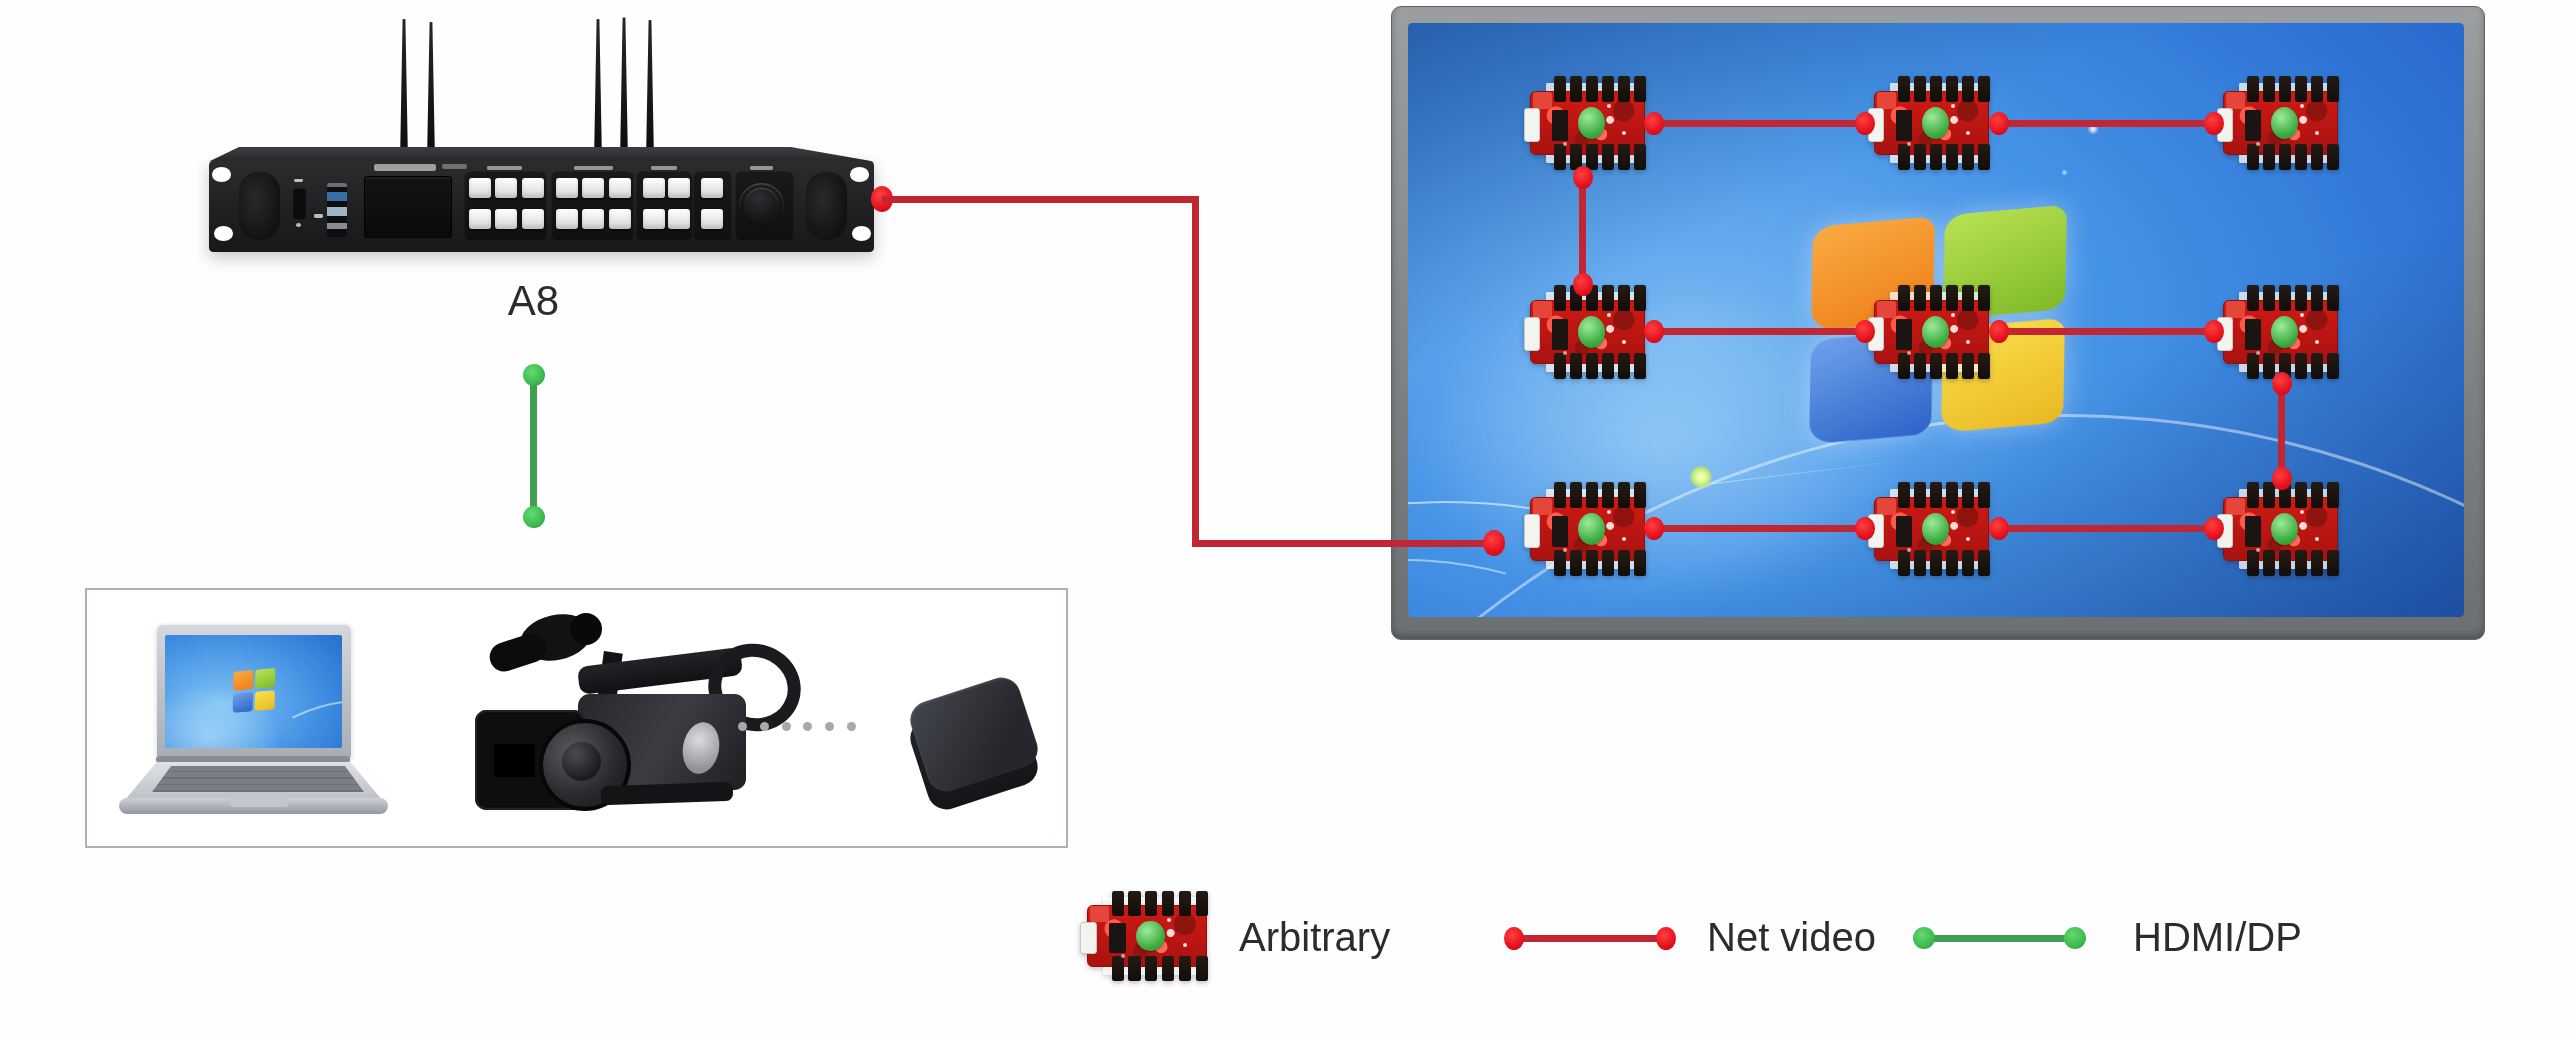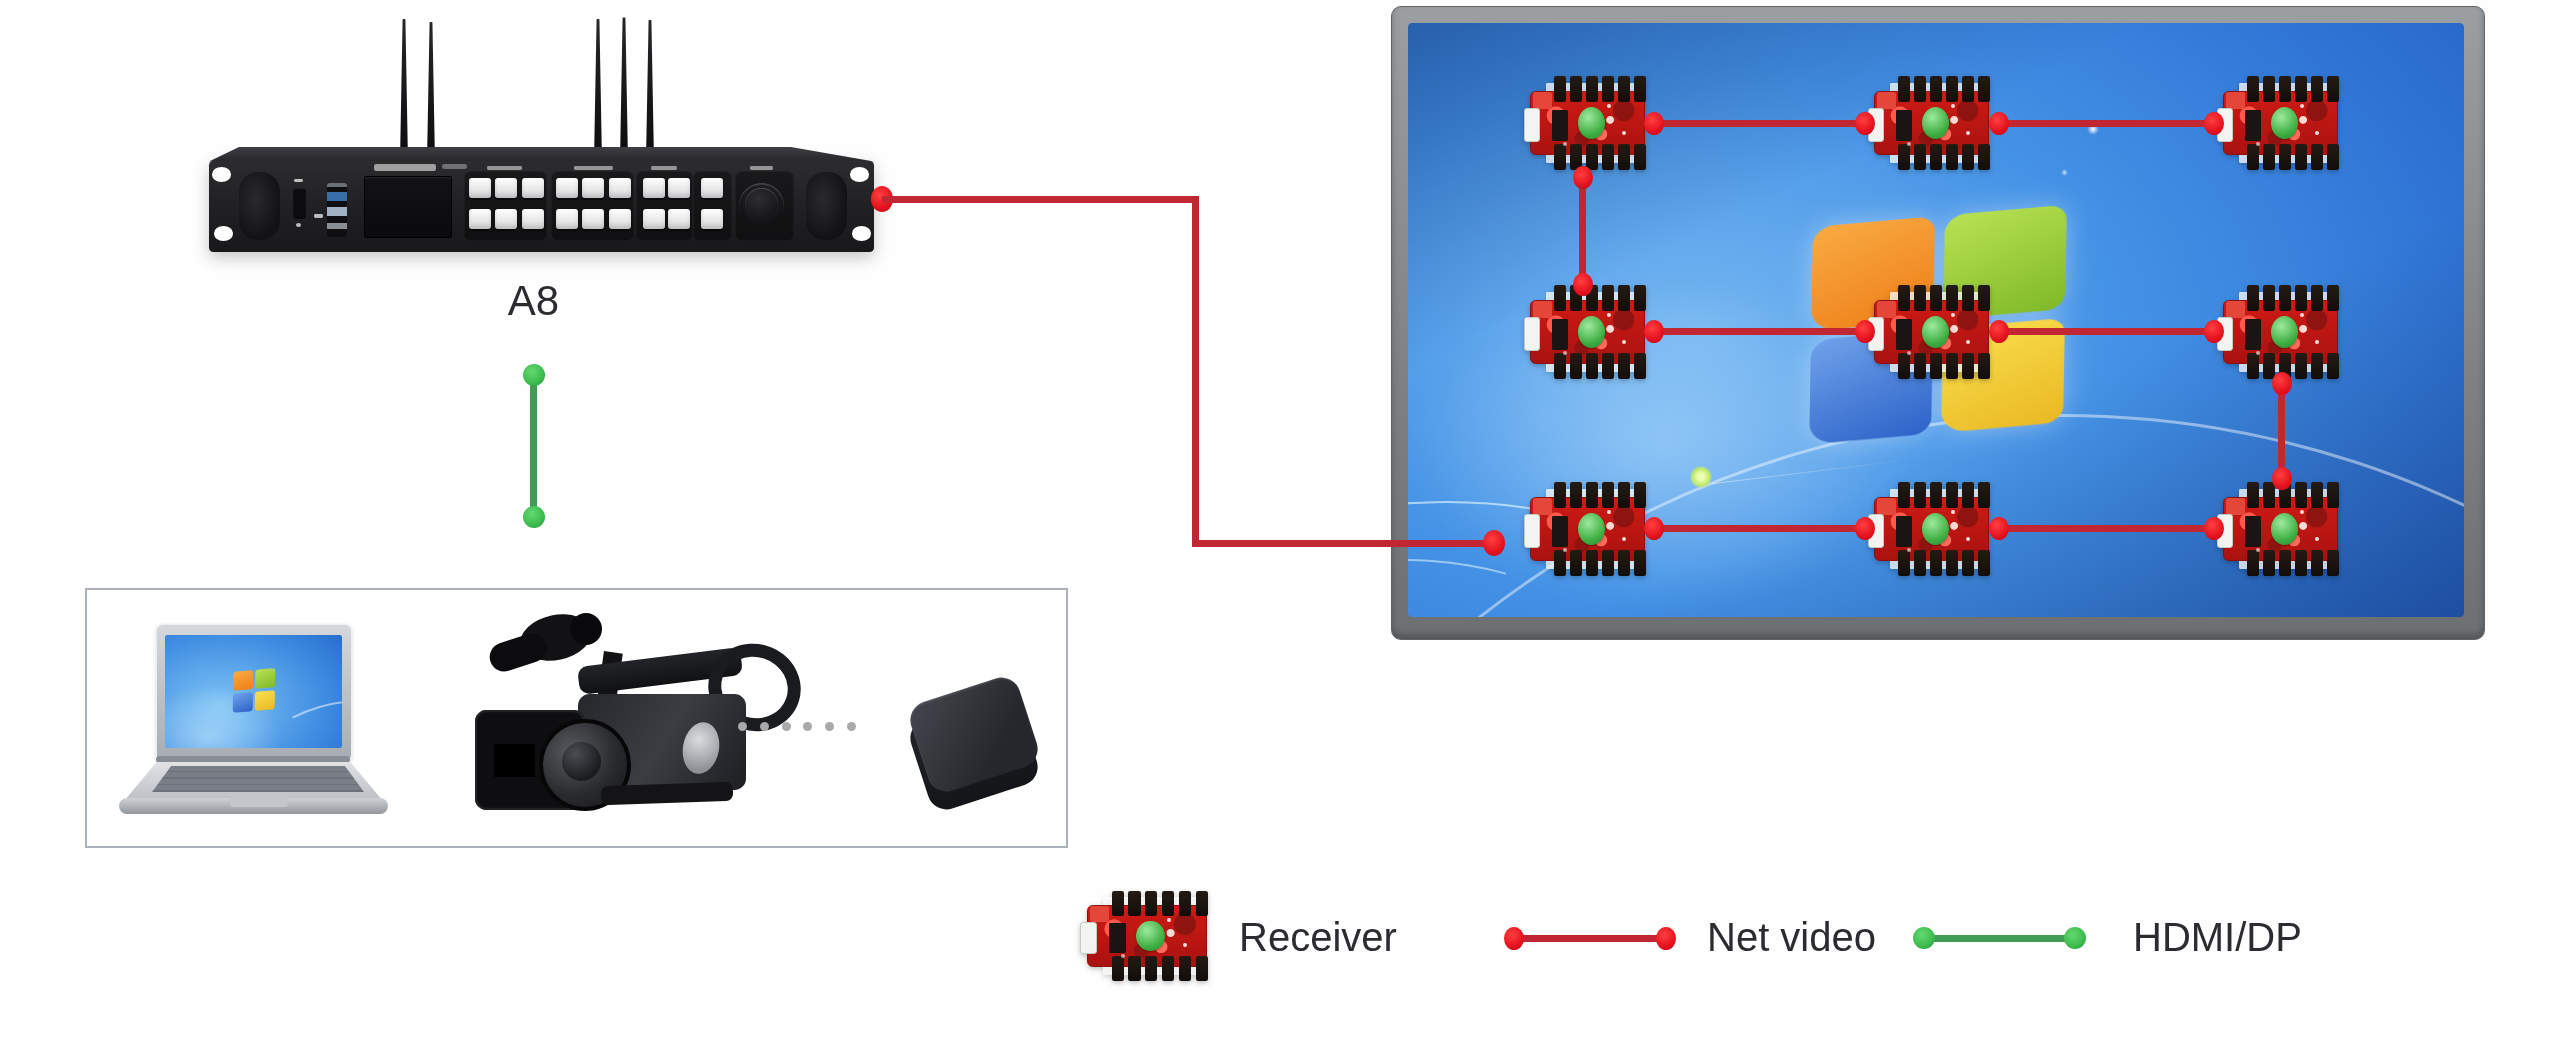--- a/index.html
+++ b/index.html
@@ -533,21 +533,21 @@
         <div class="part rc-tooth" style="left: 88%; top: 0px;"></div>
         <div class="part rc-tooth" style="left: 88%; bottom: 0px;"></div>
         <div class="part rc-notch"></div>
         <div class="part rc-port"></div>
         <div class="part rc-chip"></div>
         <div class="part rc-dome"></div>
         <div class="part rc-speck" style="left: 66%; top: 30%;"></div>
         <div class="part rc-speck" style="left: 78%; top: 58%;"></div>
         <div class="part rc-speck" style="left: 30%; top: 70%; opacity: 0.7;"></div>
       </div>
-    <div class="label" style="left:1239px;top:915px;font-size:40px;">Receiver</div>
+    <div class="label" style="left:1239px;top:915px;font-size:40px;">Arbitrary</div>
     <div class="net-line legend-seg" style="left:1514px;top:935px;width:152px;"></div>
     <div class="net-dot" style="left:1504px;top:927px;"></div>
     <div class="net-dot" style="left:1656px;top:927px;"></div>
     <div class="label" style="left:1707px;top:915px;font-size:40px;">Net video</div>
     <div class="hdmi-line legend-seg" style="left:1923px;top:935px;width:151px;height:6.5px;"></div>
     <div class="hdmi-dot" style="left:1913px;top:927px;"></div>
     <div class="hdmi-dot" style="left:2064px;top:927px;"></div>
     <div class="label" style="left:2133px;top:915px;font-size:40px;">HDMI/DP</div>
   </div>
 

